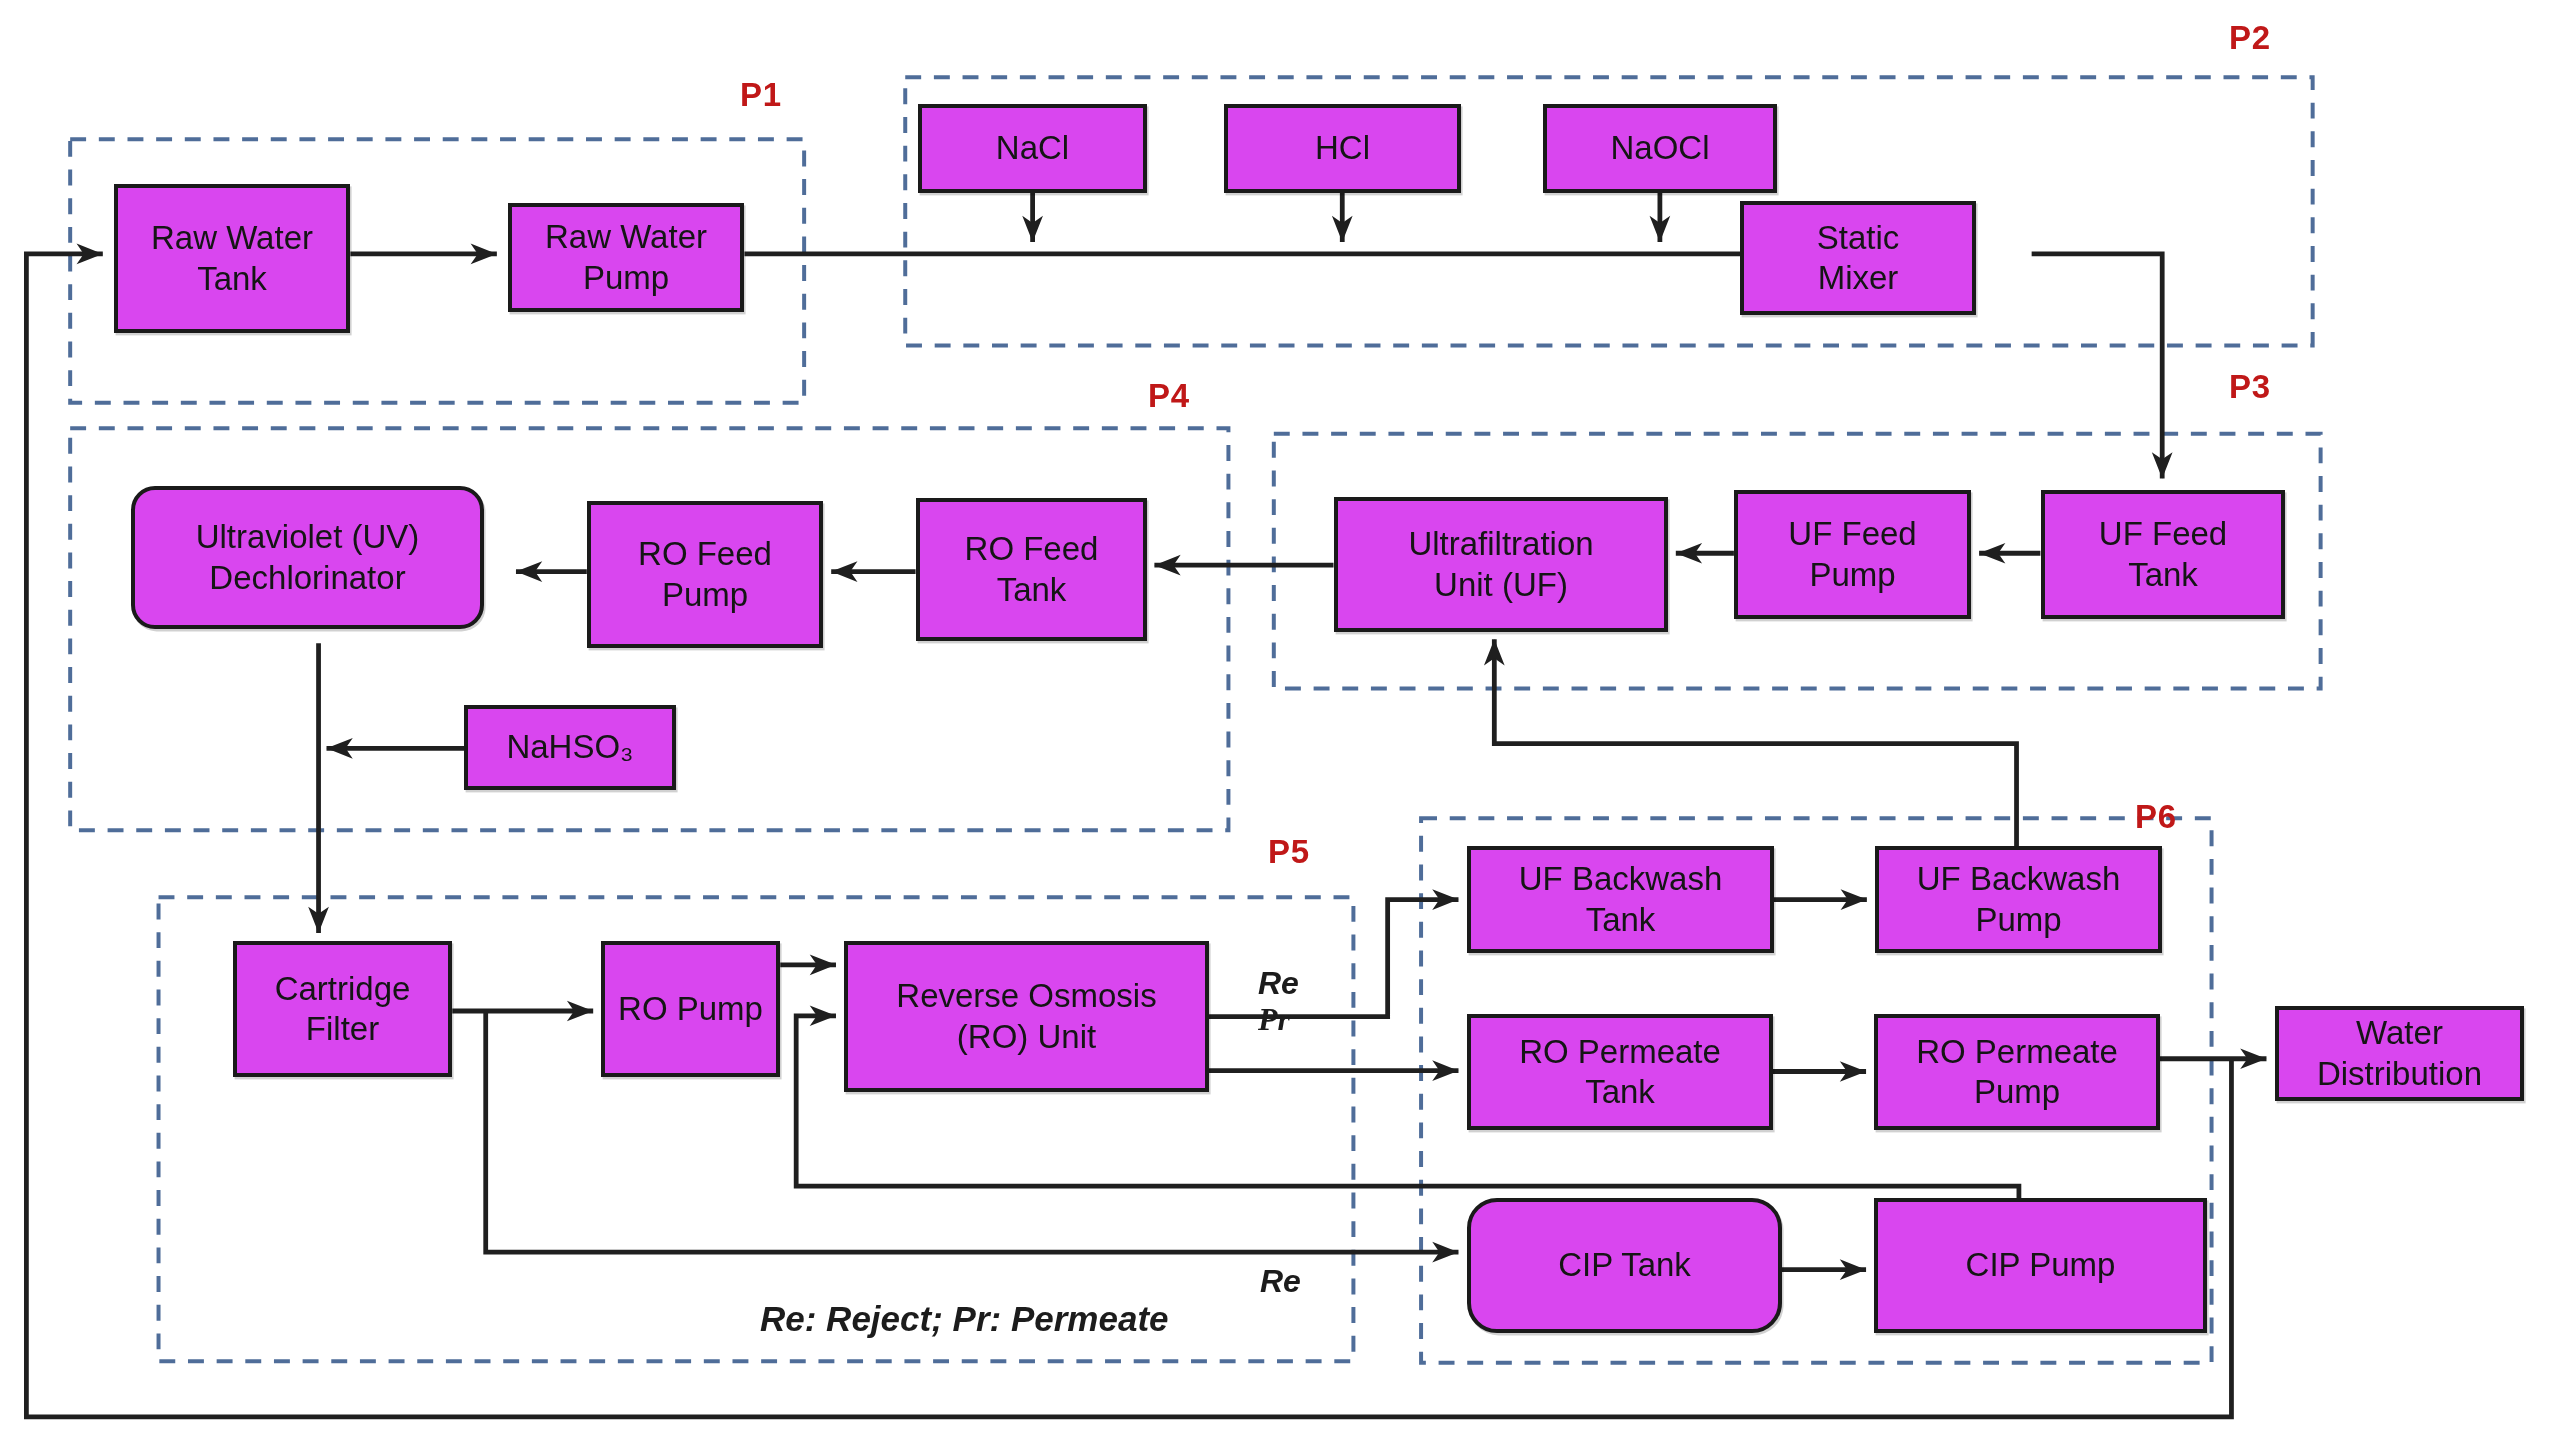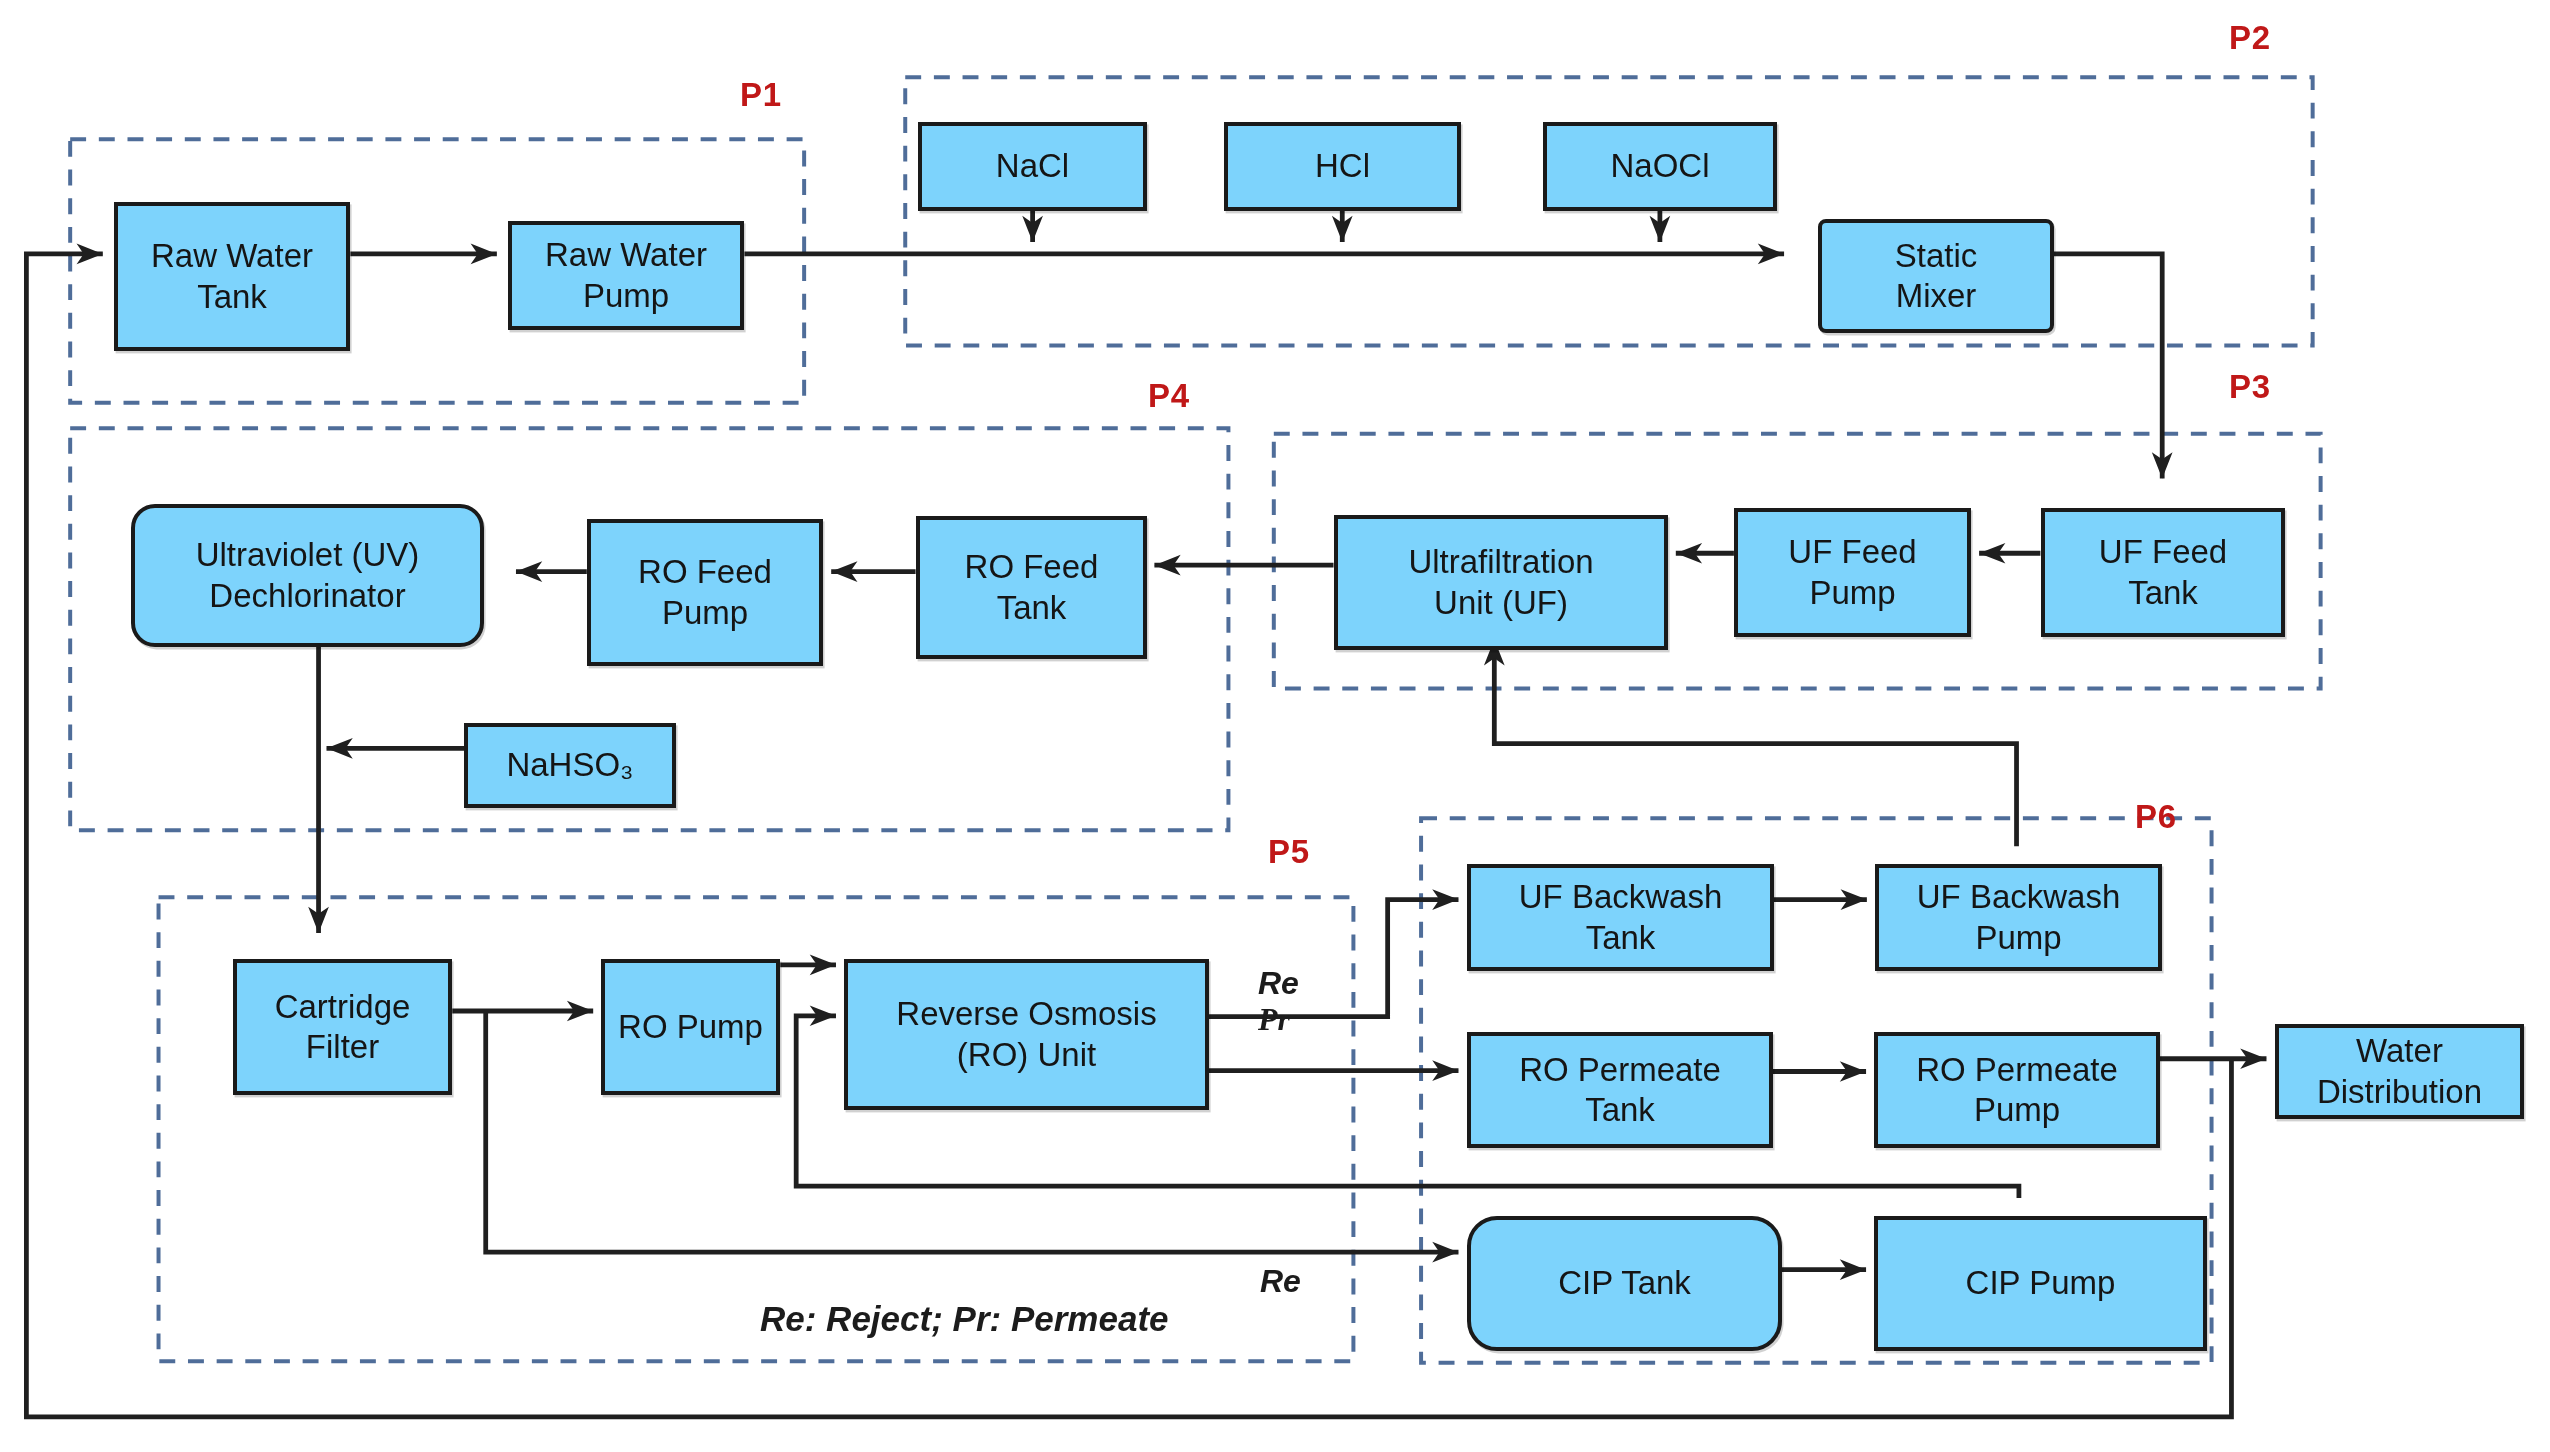--- a/index.html
+++ b/index.html
@@ -7,34 +7,33 @@
     width:2550px;height:1452px;
     background:#ffffff;
     font-family:"Liberation Sans","DejaVu Sans",sans-serif;
     position:relative;overflow:hidden;
     color:#111;
   }
   #stage{position:absolute;left:0;top:0;width:2550px;height:1452px;}
   svg.layer{position:absolute;left:0;top:0;}
   .box{
     position:absolute;box-sizing:border-box;
-    border:4.8px solid #1a1a1a;background:#7dd3fc;
+    border:4.8px solid #1a1a1a;background:#d946ef;
     display:flex;align-items:center;justify-content:center;
     text-align:center;font-size:33px;line-height:1.22;
     white-space:pre-line;color:#151515;
     box-shadow:1.6px 2.4px 0 rgba(0,0,0,.18);
-    margin-top:18px;
   }
   
   #b-rwt{left:114px;top:184px;width:236px;height:149px;}
   #b-rwp{left:508px;top:203px;width:236px;height:109px;}
   #b-nacl{left:918px;top:104px;width:229px;height:89px;}
   #b-hcl{left:1224px;top:104px;width:237px;height:89px;}
   #b-naocl{left:1543px;top:104px;width:234px;height:89px;}
-  #b-sm{left:1818px;top:201px;width:236px;height:114px;border-radius:8px;}
+  #b-sm{left:1740px;top:201px;width:236px;height:114px;}
   #b-uft{left:2041px;top:490px;width:244px;height:129px;}
   #b-ufp{left:1734px;top:490px;width:237px;height:129px;}
   #b-uf{left:1334px;top:497px;width:334px;height:135px;}
   #b-roft{left:916px;top:498px;width:231px;height:143px;}
   #b-rofp{left:587px;top:501px;width:236px;height:147px;}
   #b-uv{left:131px;top:486px;width:353px;height:143px;border-radius:24px;}
   #b-nahso3{left:464px;top:705px;width:212px;height:85px;}
   #b-cf{left:233px;top:941px;width:219px;height:136px;}
   #b-rop{left:601px;top:941px;width:179px;height:136px;}
   #b-ro{left:844px;top:941px;width:365px;height:151px;}

